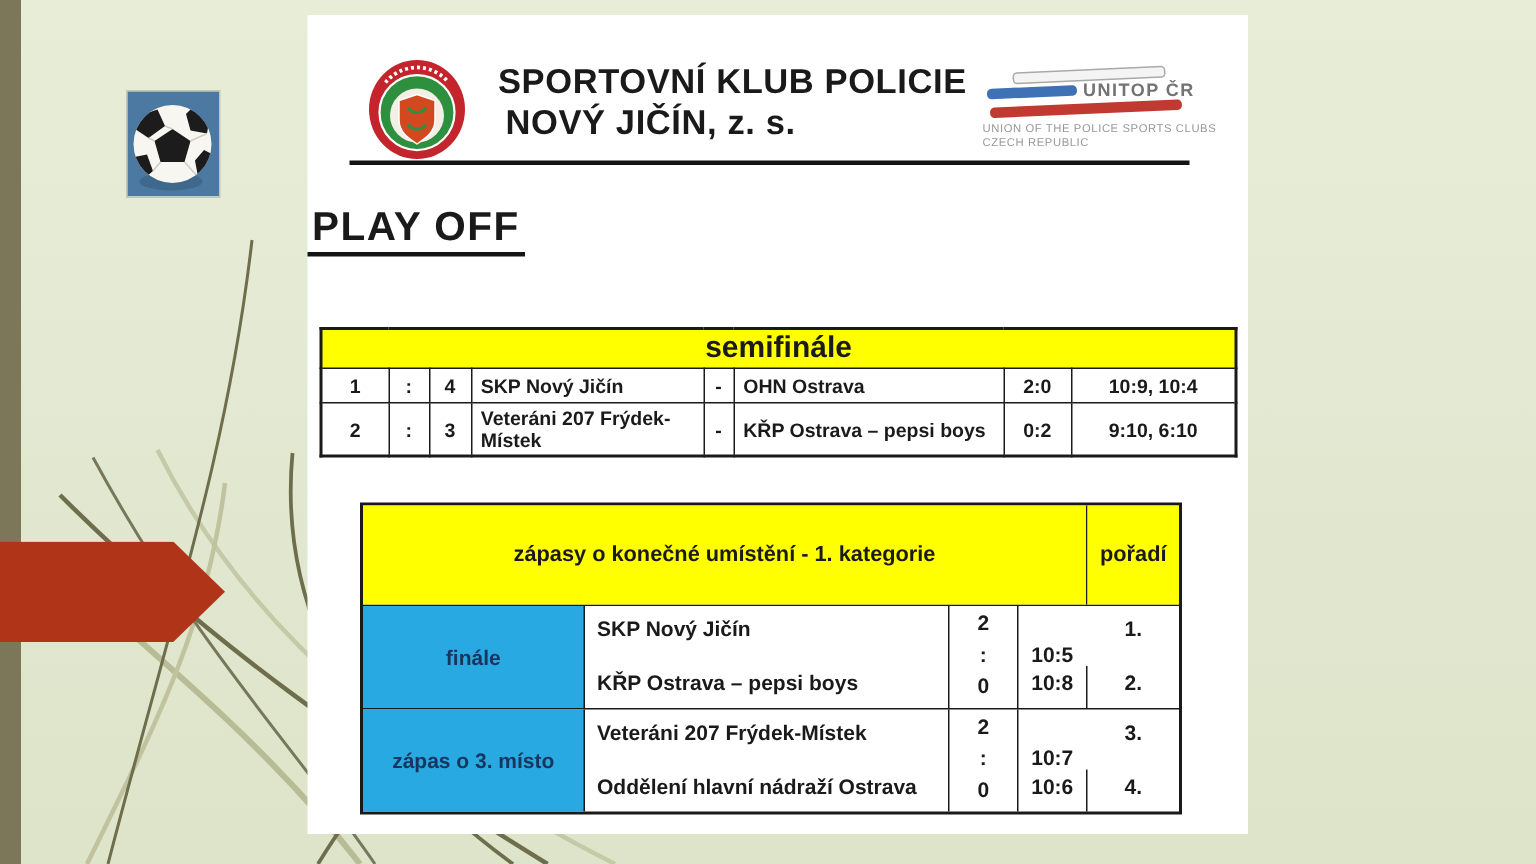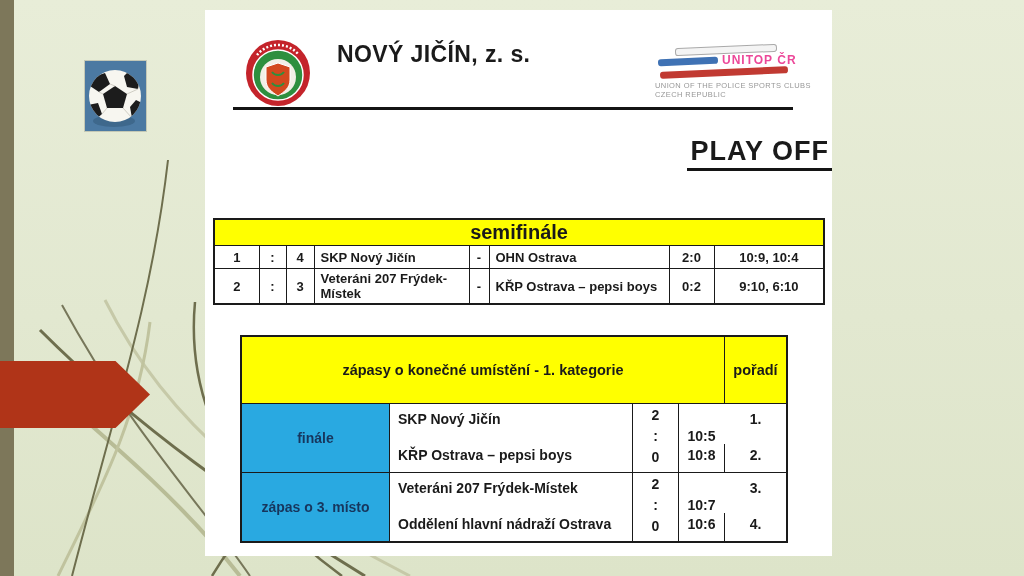--- a/index.html
+++ b/index.html
@@ -18,25 +18,25 @@
 
   
   .club-logo{position:absolute;left:40px;top:29px;width:66px;height:68px;}
   .club-name{position:absolute;left:127px;top:31px;font-weight:bold;font-size:23px;line-height:27px;letter-spacing:.4px;white-space:nowrap;}
   .club-name .l2{padding-left:5px;}
   .unitop{position:absolute;left:450px;top:35px;width:152px;}
   .u-stripes{position:relative;height:34px;}
   .u-white{position:absolute;left:20px;top:1px;width:100px;height:6px;background:#f4f4f4;border:1px solid #a9a9a9;border-radius:3px;transform:rotate(-2.5deg);}
   .u-blue{position:absolute;left:3px;top:13px;width:60px;height:7px;background:#3f72b4;border-radius:3px;transform:rotate(-2.5deg);}
   .u-red{position:absolute;left:5px;top:24px;width:128px;height:7px;background:#c13a32;border-radius:3px;transform:rotate(-2.5deg);}
-  .u-name{position:absolute;left:67px;top:8px;font-weight:bold;font-size:12px;color:#ec4899;letter-spacing:1px;white-space:nowrap;}
+  .u-name{position:absolute;left:67px;top:8px;font-weight:bold;font-size:12px;color:#737373;letter-spacing:1px;white-space:nowrap;}
   .u-sub{margin-top:2px;color:#979797;font-size:7.5px;line-height:9px;letter-spacing:.4px;white-space:nowrap;}
   .rule{position:absolute;left:28px;top:97px;width:560px;height:3px;background:#141414;}
 
-  .playoff-wrap{position:absolute;left:0;top:126px;width:627px;text-align:right;}
+  .playoff-wrap{position:absolute;left:0;top:126px;width:627px;text-align:left;}
   .playoff{display:inline-block;font-weight:bold;font-size:27px;letter-spacing:1px;border-bottom:3px solid #141414;padding:0 3px 1px 3px;}
   .category{margin-top:3px;font-weight:bold;font-size:13px;}
 
   
   .t1{position:absolute;left:8px;top:208px;width:610px;border-collapse:collapse;table-layout:fixed;}
   .t1 td{border:1px solid #1a1a1a;font-weight:bold;font-size:13px;padding:1px 3px;vertical-align:middle;}
   .t1{border:2px solid #1a1a1a;}
   .t1 .head td{background:#ffff00;text-align:center;font-size:20px;height:25px;padding:0;margin-left:34px;}
   .t1 .c{text-align:center;}
   .t1 .team{text-align:left;padding-left:6px;line-height:15px;}
@@ -109,20 +109,21 @@
     <svg class="club-logo" viewBox="0 0 66 68">
       <ellipse cx="33" cy="34" rx="32" ry="33" fill="#c4242b"></ellipse>
       <ellipse cx="33" cy="36" rx="25" ry="25" fill="#2e8f3e" stroke="#ffffff" stroke-width="1.5"></ellipse>
       <circle cx="33" cy="38" r="18" fill="#f2efe6"></circle>
       <path d="M33 24 L45 28 L45 41 C45 49 39 53 33 57 C27 53 21 49 21 41 L21 28 Z" fill="#d3491f" stroke="#ffffff" stroke-width="1"></path>
       <path d="M27 33 C30 37 36 37 39 33 M27 44 C30 48 36 48 39 44" stroke="#2e8f3e" stroke-width="2" fill="none"></path>
       <path d="M12 16 A27 27 0 0 1 54 16" stroke="#ffffff" stroke-width="2.5" stroke-dasharray="2 2" fill="none"></path>
     </svg>
 
     <div class="club-name">
+      <div>SPORTOVNÍ KLUB POLICIE</div>
       <div class="l2">NOVÝ JIČÍN, z. s.</div>
     </div>
 
     <div class="unitop">
       <div class="u-stripes">
         <div class="u-white"></div>
         <div class="u-blue"></div>
         <div class="u-name">UNITOP ČR</div>
         <div class="u-red"></div>
       </div>

